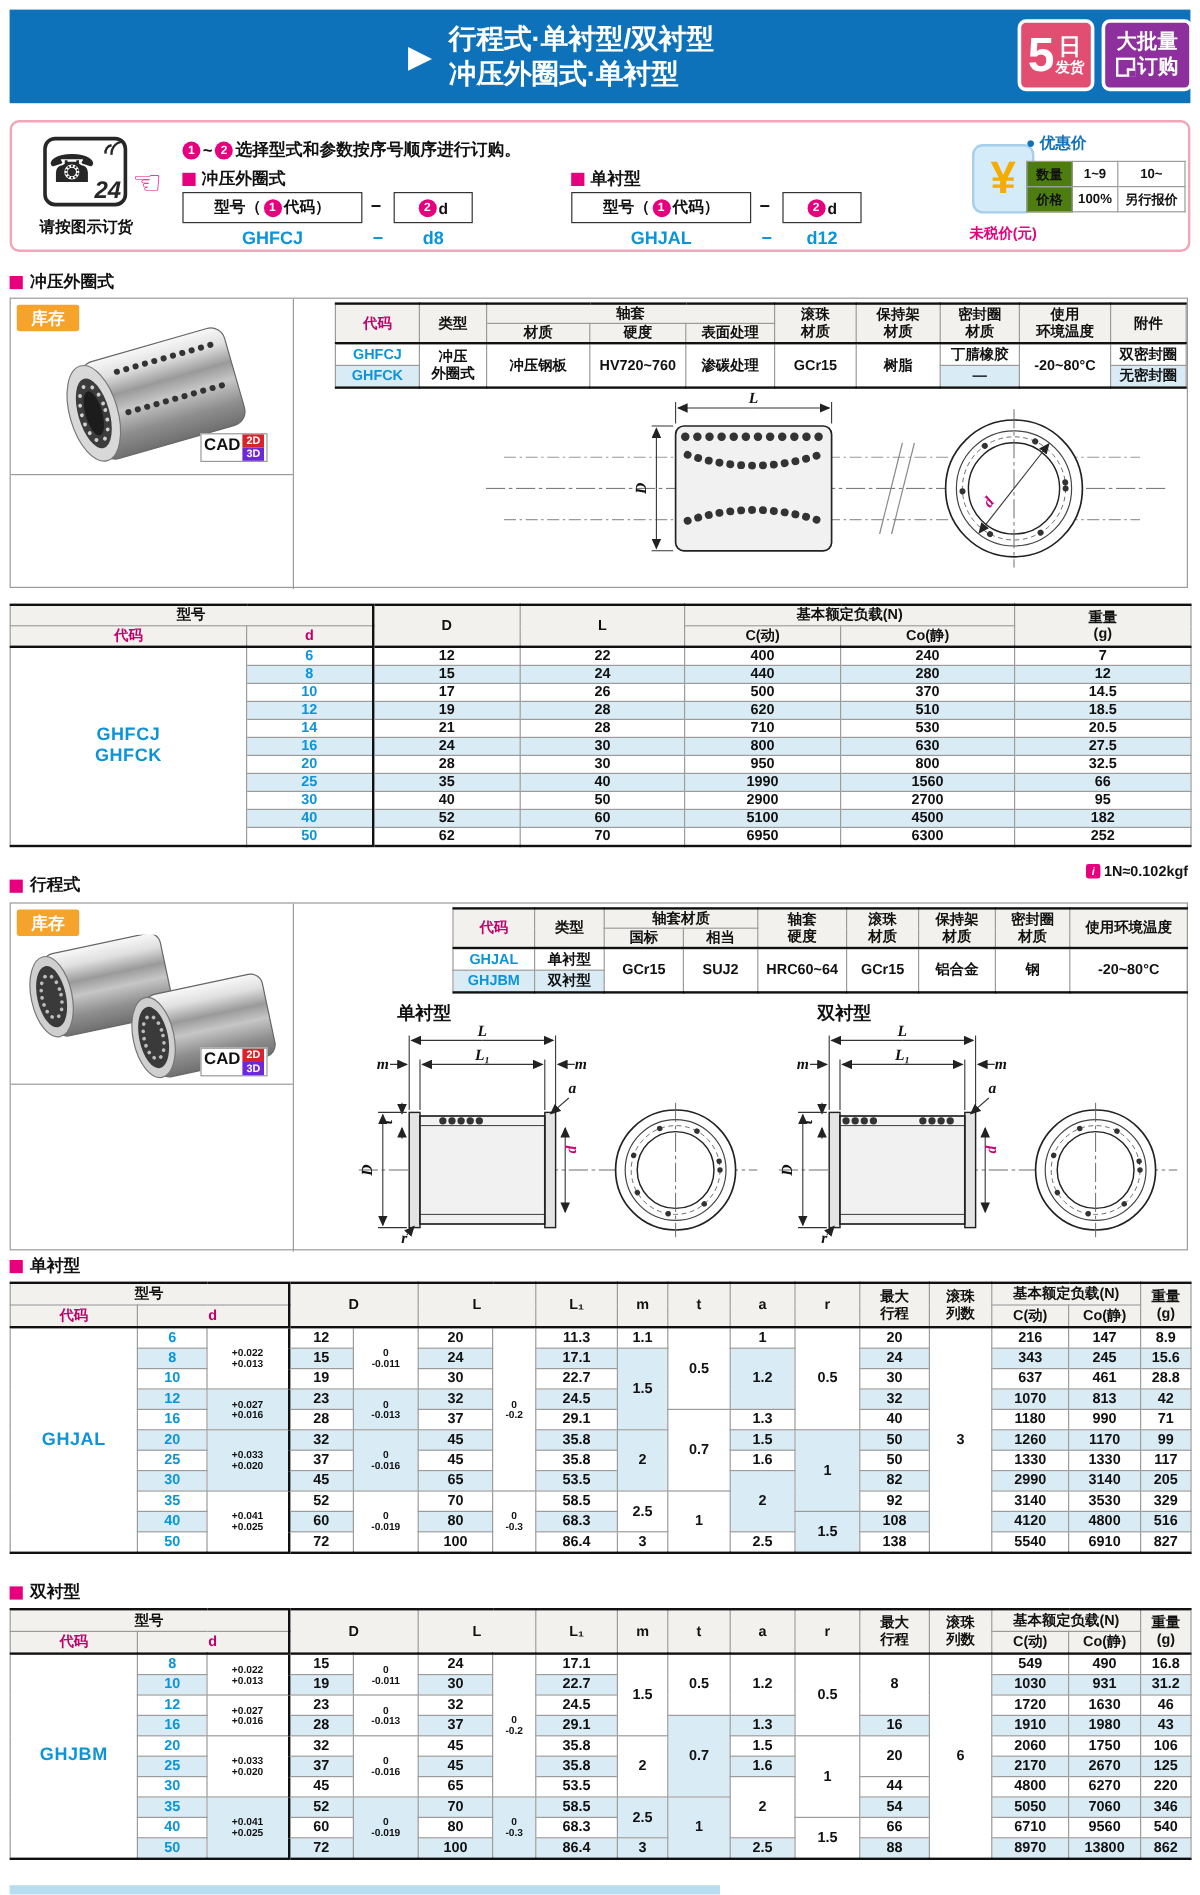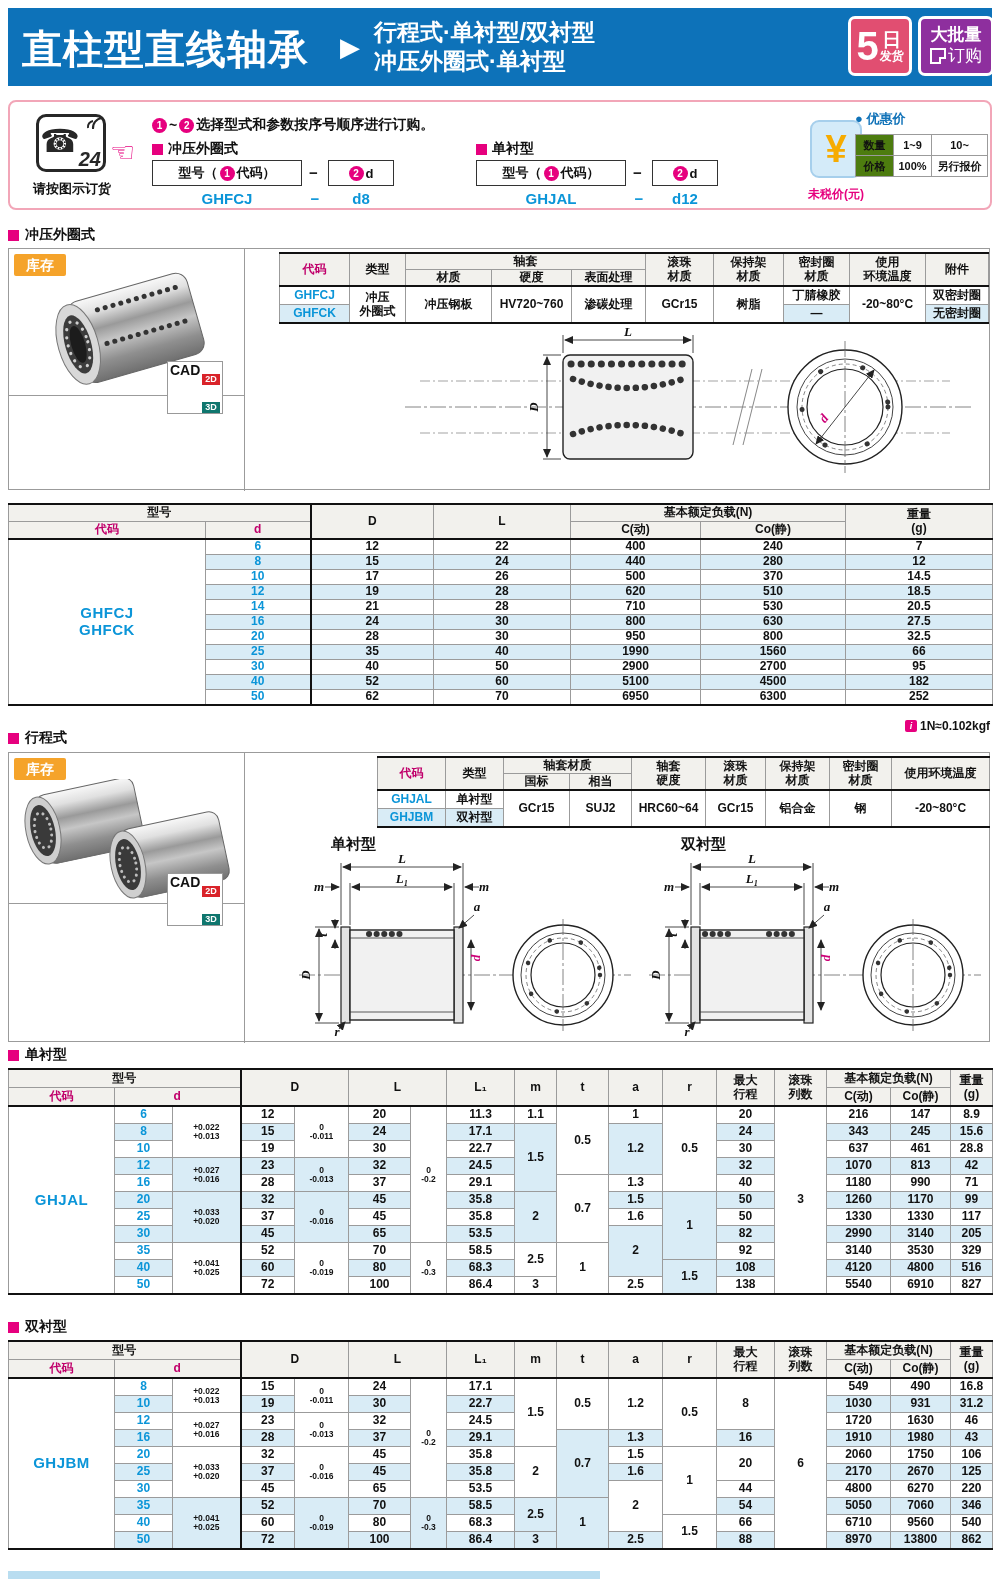--- a/index.html
+++ b/index.html
@@ -13,21 +13,21 @@
   .tri{left:332px;top:24px;font-size:26px;color:#fff;}
   .subs{left:366px;top:10px;font-size:23px;font-weight:bold;color:#fff;line-height:29px;white-space:nowrap;}
   .badge{border:3px solid #fff;border-radius:7px;color:#fff;box-sizing:border-box;}
   .ship{left:840px;top:8px;width:64px;height:60px;background:#e14e71;display:flex;align-items:center;justify-content:center;}
   .b5{font-size:40px;font-weight:bold;line-height:40px;}
   .shipcol{display:flex;flex-direction:column;align-items:center;margin-left:1px;}
   .bday{font-size:19px;font-weight:bold;line-height:20px;}
   .blab{font-size:12px;font-weight:bold;line-height:13px;}
   .bulk{left:910px;top:8px;width:76px;height:60px;background:#8e2f9e;text-align:center;padding-top:6px;}
   .bl1{font-size:17px;font-weight:bold;line-height:20px;}
-  .bl2{font-size:17px;font-weight:normal;line-height:22px;display:flex;align-items:center;justify-content:center;gap:2px;}
+  .bl2{font-size:17px;font-weight:bold;line-height:22px;display:flex;align-items:center;justify-content:center;gap:2px;}
   .docic{display:inline-block;width:12px;height:12px;border:2px solid #fff;position:relative;}
   .docic::after{content:"";position:absolute;right:-2px;bottom:-2px;width:5px;height:5px;background:#8e2f9e;border-left:2px solid #fff;border-top:2px solid #fff;}
 
   
   .orderbox{left:8px;top:100px;width:980px;height:106px;border:2px solid #f2a6b8;border-radius:8px;background:#fff;}
   .phonebox{left:26px;top:12px;width:70px;height:58px;border:3px solid #272727;border-radius:10px;box-sizing:border-box;}
   .phg{position:absolute;left:1px;top:8px;font-size:32px;color:#272727;line-height:32px;}
   .ph24{position:absolute;right:2px;bottom:-2px;font-size:20px;font-weight:bold;font-style:italic;color:#272727;}
   .phwave{position:absolute;right:-2px;top:-2px;}
   .phnote{left:6px;top:78px;width:112px;text-align:center;font-size:13px;font-weight:bold;color:#111;}
@@ -54,22 +54,22 @@
   
   .fbx{border:1px solid #9b9b9b;background:#fff;box-sizing:border-box;}
   .vline{position:absolute;width:1px;background:#9b9b9b;}
   .hline{position:absolute;height:1px;background:#9b9b9b;}
   .stock{position:absolute;left:5px;top:5px;width:52px;height:22px;background:#f5a32a;color:#fff;
          font-size:14px;font-weight:bold;text-align:center;line-height:22px;border-radius:2px;}
   .cadge{position:absolute;display:flex;align-items:flex-start;border:1px solid #999;background:#fff;padding:0 2px;}
   .cadt{font-size:14px;font-weight:bold;color:#111;letter-spacing:0;}
   .cadcol{display:flex;flex-direction:column;margin-left:2px;}
   .c2d,.c3d{font-size:9px;font-weight:bold;color:#fff;padding:0 3px;line-height:11px;}
-  .c2d{background:#d9232a;margin-top:12px;}
-  .c3d{background:#0f766e;margin-top:17px;}
+  .c2d{background:#d9232a;}
+  .c3d{background:#6d28d9;}
 
   
   table.dt{border-collapse:collapse;table-layout:fixed;
            font-family:"Liberation Sans","DejaVu Sans",sans-serif;
            border-top:2px solid #111;border-bottom:2px solid #111;}
   .dt th,.dt td{border:1px solid #9b9b9b;text-align:center;vertical-align:middle;padding:0;
                 font-size:12px;font-weight:bold;color:#111;line-height:1.12;overflow:hidden;}
   .dt thead th{background:#f2f1ed;}
   .dt thead{border-bottom:2px solid #111;}
   .dt tr.b{background:#d9ecf6;}
@@ -100,21 +100,20 @@
   .dimM{font:italic bold 13px "Liberation Serif","DejaVu Serif",serif;fill:#cc0077;text-anchor:middle;}
   .diaglabel{font:bold 15px "Liberation Sans","DejaVu Sans",sans-serif;fill:#111;}
   .dots{stroke:#333;fill:none;stroke-linecap:round;}
 </style>
 </head>
 <body>
 
 <div class="page">
 
   <div class="abs topbar">
-    <div class="abs ttl">直柱型直线轴承</div>
     <div class="abs tri">▶</div>
     <div class="abs subs">
       <div>行程式·单衬型/双衬型</div>
       <div>冲压外圈式·单衬型</div>
     </div>
     <div class="abs badge ship">
       <span class="b5">5</span>
       <span class="shipcol">
         <span class="bday">日</span>
         <span class="blab">发货</span>

